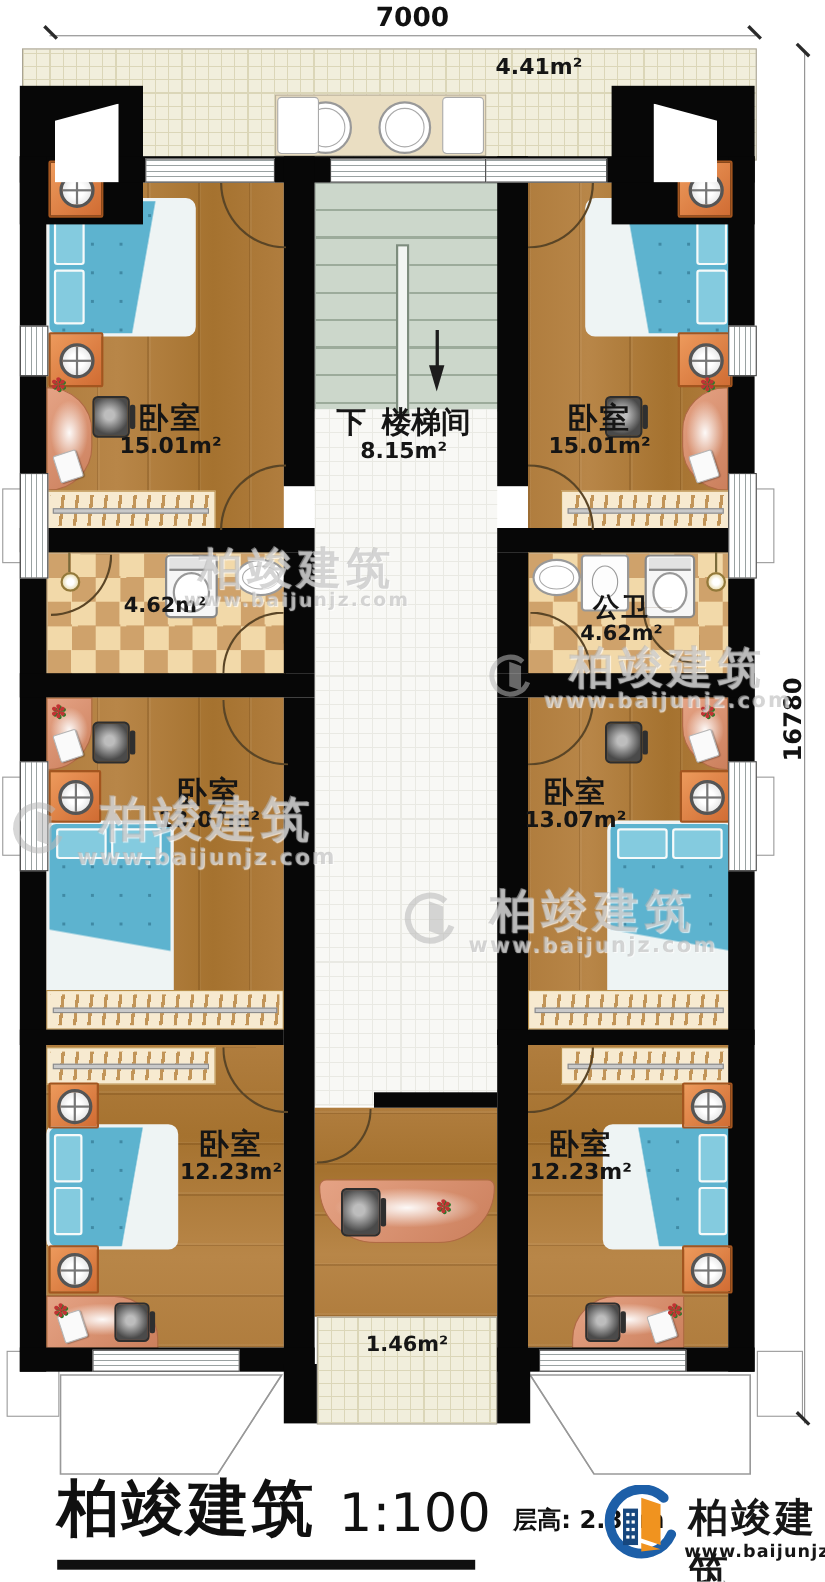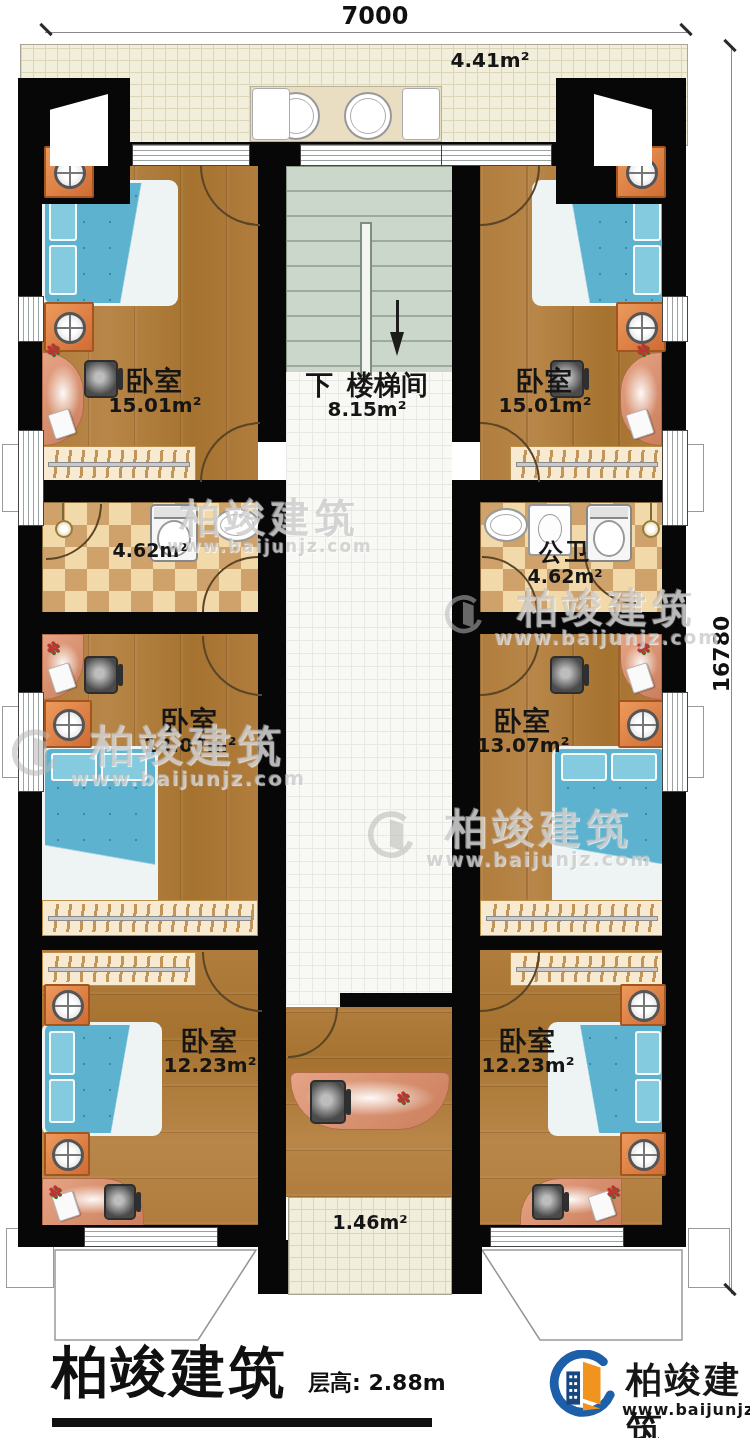--- a/index.html
+++ b/index.html
@@ -420,20 +420,21 @@
 
   <svg class="awn" style="left:0;top:1240px;" width="750" height="105" viewBox="0 0 750 105">
     <path d="M55,10 H256 L198,100 H55 Z" fill="#ffffff" stroke="#999" stroke-width="1.5"></path>
     <path d="M482,10 H682 V100 H540 Z" fill="#ffffff" stroke="#999" stroke-width="1.5"></path>
     <line x1="256" y1="10" x2="198" y2="100" stroke="#999" stroke-width="1"></line>
     <line x1="482" y1="10" x2="540" y2="100" stroke="#999" stroke-width="1"></line>
   </svg>
 
   <div class="title-row" style="left:52px;top:1344px;">
     <span class="big-title">柏竣建筑</span>
+    <span class="scale-txt">1:100</span>
     <span class="storey-txt">层高: 2.88m</span>
   </div>
   <div class="title-bar" style="left:52px;top:1418px;width:380px;height:9px;"></div>
 
   <svg style="position:absolute;left:542px;top:1350px;z-index:6;" width="78" height="78" viewBox="0 0 80 80">
     <path d="M63 12 A30 30 0 1 0 70 46" fill="none" stroke="#1d5fa8" stroke-width="9" stroke-linecap="round"></path>
     <rect x="25" y="22" width="14" height="34" fill="#17477e"></rect>
     <rect x="28" y="26" width="3" height="3" fill="#fff"></rect>
       <rect x="33" y="26" width="3" height="3" fill="#fff"></rect>
     <rect x="28" y="33" width="3" height="3" fill="#fff"></rect>

